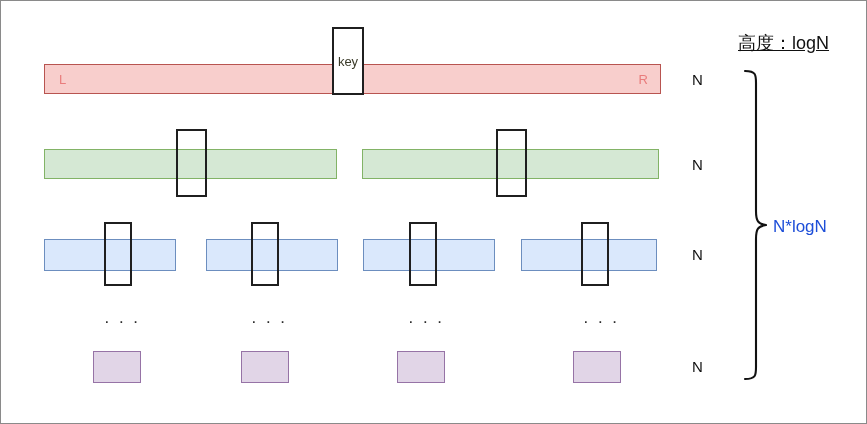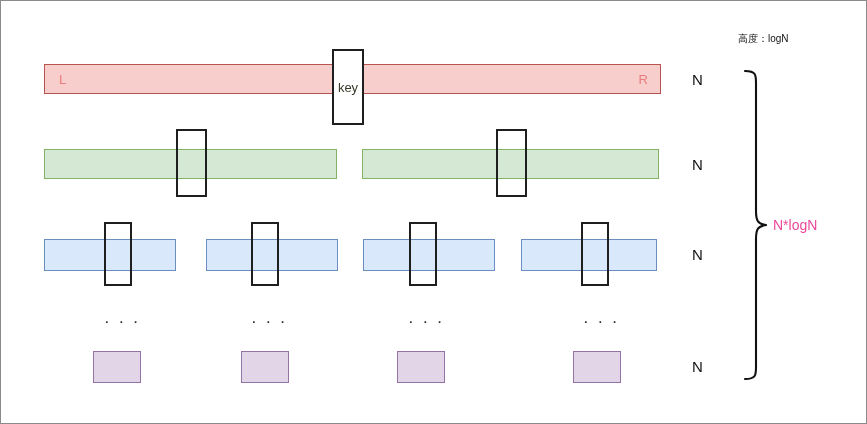--- a/index.html
+++ b/index.html
@@ -64,33 +64,34 @@
   .ellipsis {
     position: absolute;
     font-size: 17px;
     color: #2b2b2b;
     letter-spacing: 2px;
     line-height: 1;
   }
 
   .height-label {
     position: absolute;
-    font-size: 10px;
+    font-size: 18px;
     color: #111111;
     line-height: 1;
     white-space: nowrap;
+    text-decoration: underline;
   }
 
   .brace-wrap {
     position: absolute;
   }
   .brace-label {
     position: absolute;
-    font-size: 14px;
-    color: #ec4899;
+    font-size: 17px;
+    color: #1d4ed8;
     line-height: 1;
     white-space: nowrap;
   }
 
   .watermark {
     position: absolute;
     font-size: 15px;
     color: #c9c9c9;
     line-height: 1;
     white-space: nowrap;
@@ -111,21 +112,21 @@
       <div class="bar" style="left: 43px; top: 148px; width: 293px; height: 30px; background: rgb(213, 232, 212); border-color: rgb(130, 179, 102);"></div>
       <div class="bar" style="left: 361px; top: 148px; width: 297px; height: 30px; background: rgb(213, 232, 212); border-color: rgb(130, 179, 102);"></div>
       <div class="bar" style="left: 43px; top: 238px; width: 132px; height: 32px; background: rgb(218, 232, 252); border-color: rgb(108, 142, 191);"></div>
       <div class="bar" style="left: 205px; top: 238px; width: 132px; height: 32px; background: rgb(218, 232, 252); border-color: rgb(108, 142, 191);"></div>
       <div class="bar" style="left: 362px; top: 238px; width: 132px; height: 32px; background: rgb(218, 232, 252); border-color: rgb(108, 142, 191);"></div>
       <div class="bar" style="left: 520px; top: 238px; width: 136px; height: 32px; background: rgb(218, 232, 252); border-color: rgb(108, 142, 191);"></div>
       <div class="bar" style="left: 92px; top: 350px; width: 48px; height: 32px; background: rgb(225, 213, 231); border-color: rgb(150, 115, 166);"></div>
       <div class="bar" style="left: 240px; top: 350px; width: 48px; height: 32px; background: rgb(225, 213, 231); border-color: rgb(150, 115, 166);"></div>
       <div class="bar" style="left: 396px; top: 350px; width: 48px; height: 32px; background: rgb(225, 213, 231); border-color: rgb(150, 115, 166);"></div>
       <div class="bar" style="left: 572px; top: 350px; width: 48px; height: 32px; background: rgb(225, 213, 231); border-color: rgb(150, 115, 166);"></div>
-      <div class="vbox opaque" style="left: 331px; top: 48px; width: 32px; height: 76px; border-color: rgb(31, 31, 31);">
+      <div class="vbox opaque" style="left: 331px; top: 26px; width: 32px; height: 68px; border-color: rgb(31, 31, 31);">
         <span class="vbox-text">key</span>
       </div>
       <div class="vbox" style="left: 175px; top: 128px; width: 31px; height: 68px; border-color: rgb(31, 31, 31);"></div>
       <div class="vbox" style="left: 495px; top: 128px; width: 31px; height: 68px; border-color: rgb(31, 31, 31);"></div>
       <div class="vbox" style="left: 103px; top: 221px; width: 28px; height: 64px; border-color: rgb(31, 31, 31);"></div>
       <div class="vbox" style="left: 250px; top: 221px; width: 28px; height: 64px; border-color: rgb(31, 31, 31);"></div>
       <div class="vbox" style="left: 408px; top: 221px; width: 28px; height: 64px; border-color: rgb(31, 31, 31);"></div>
       <div class="vbox" style="left: 580px; top: 221px; width: 28px; height: 64px; border-color: rgb(31, 31, 31);"></div>
     </div>
 

